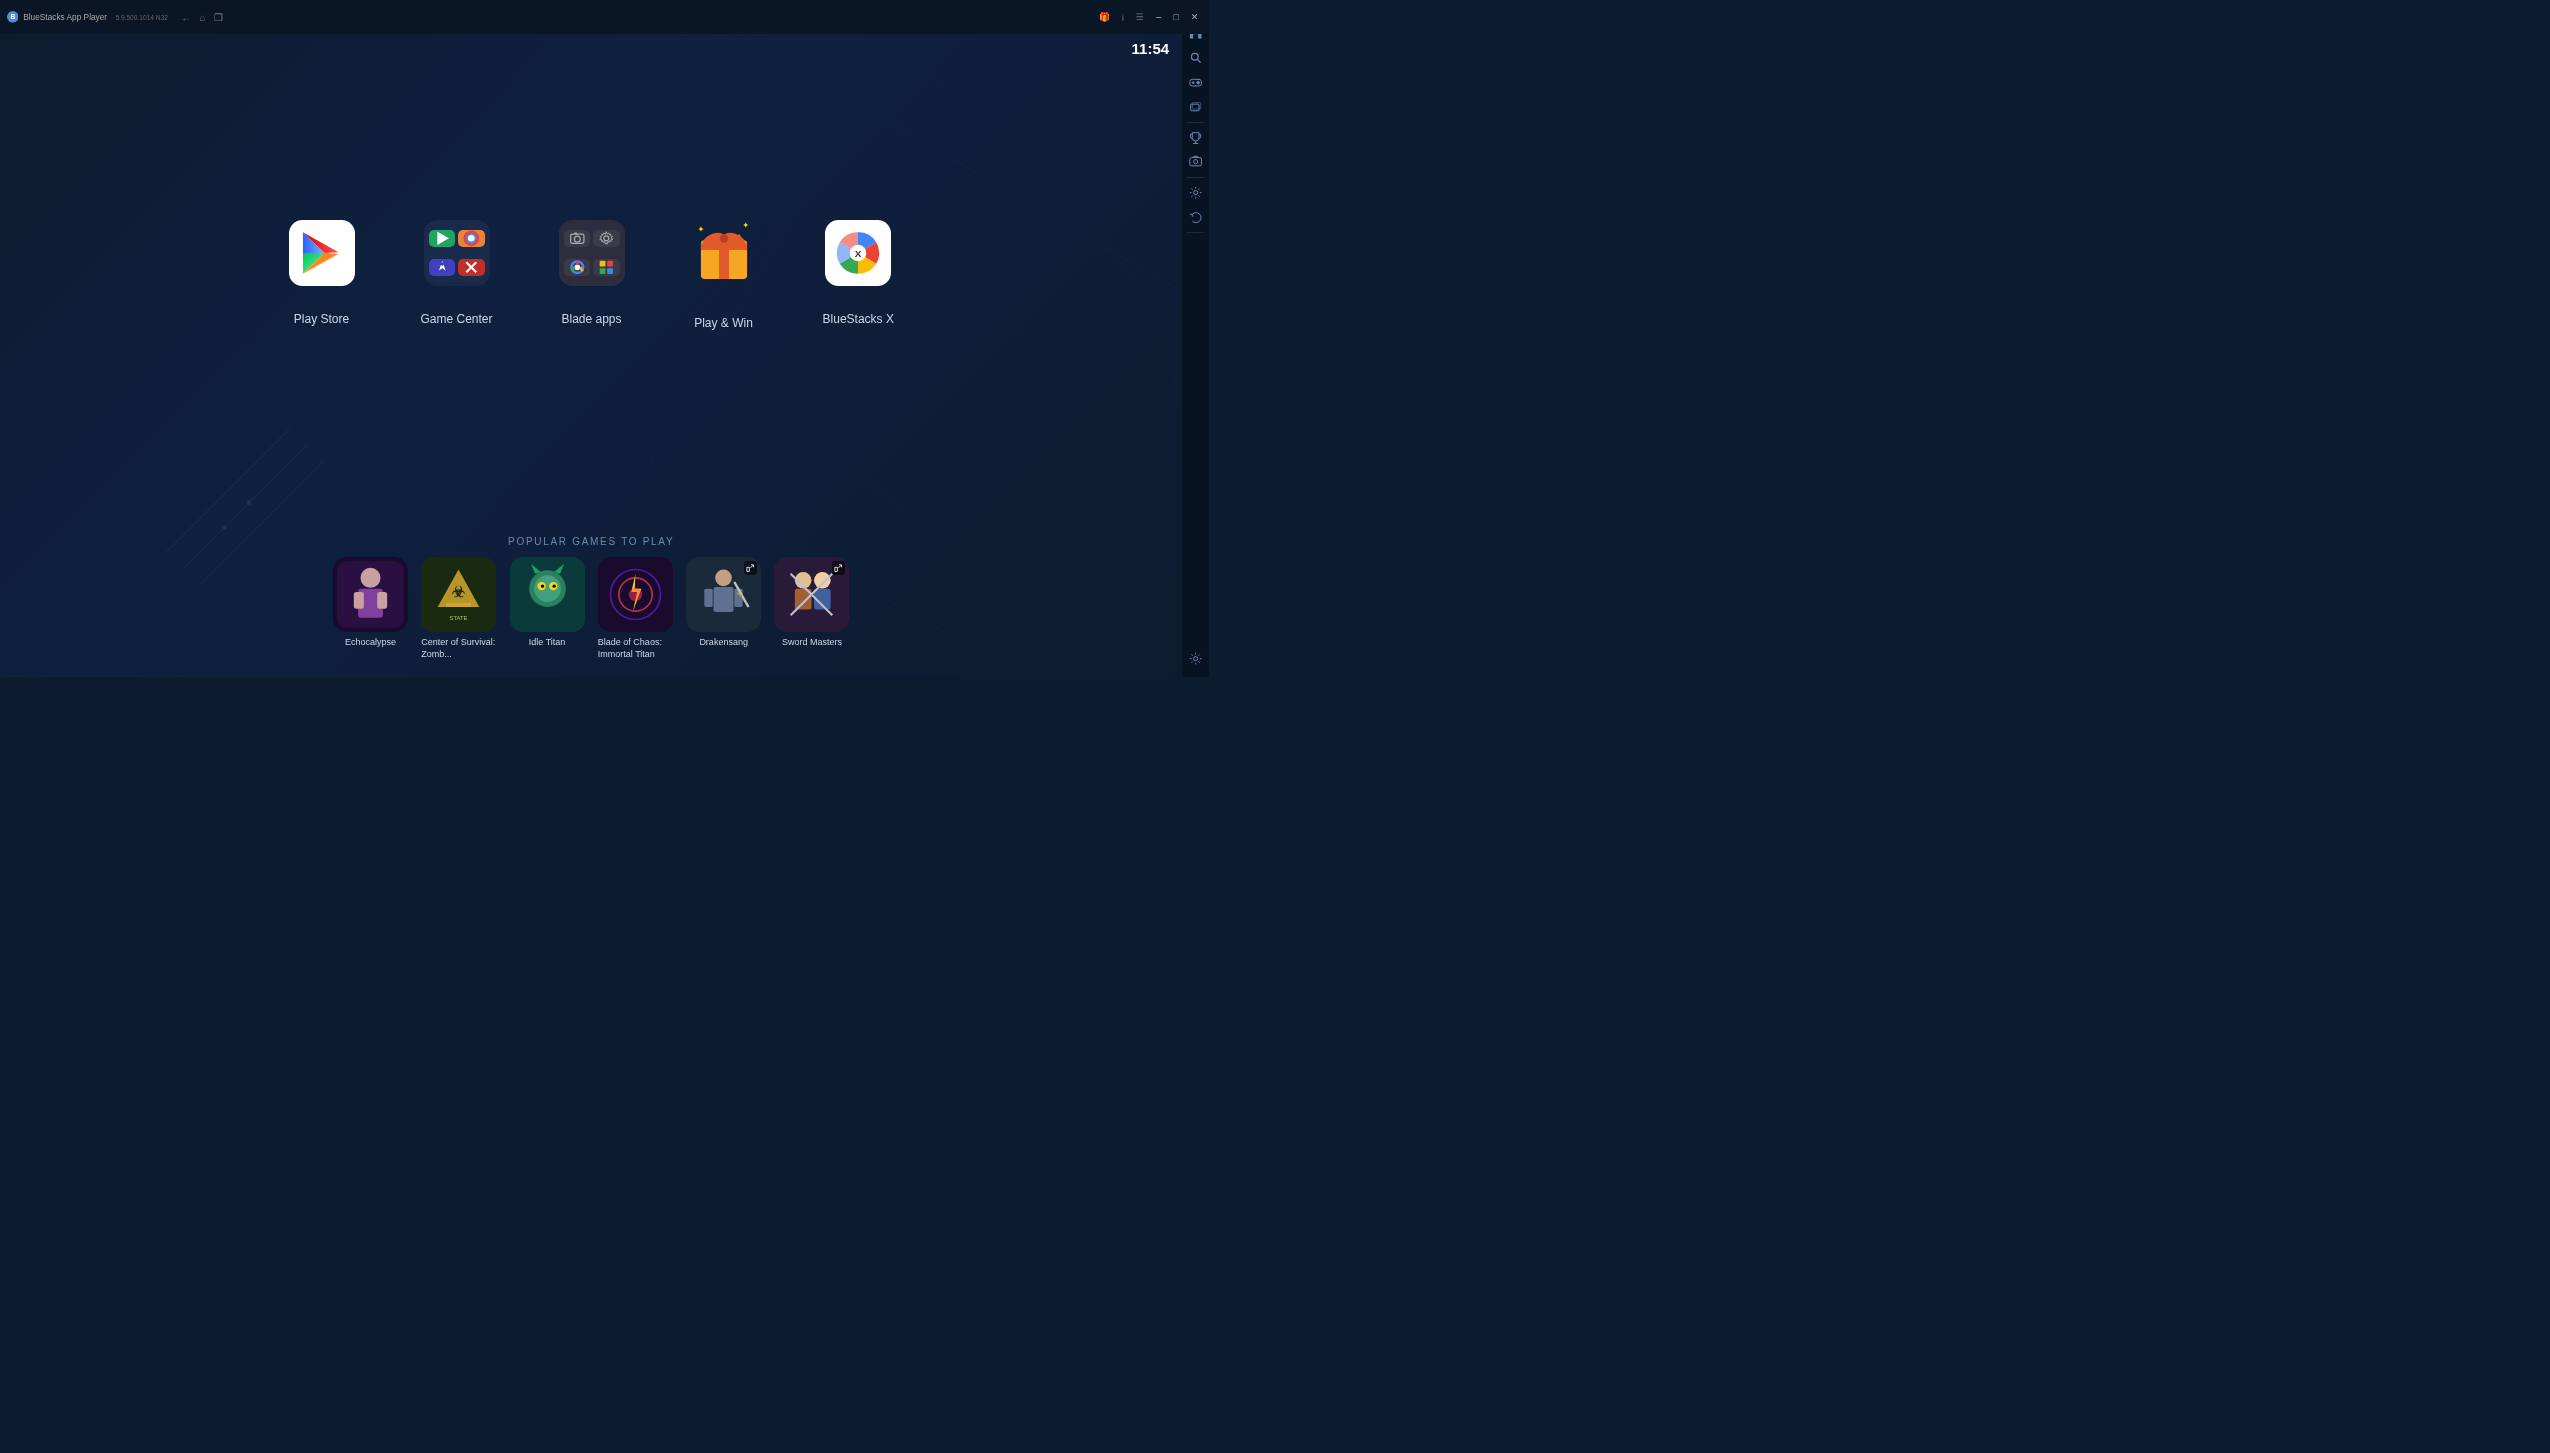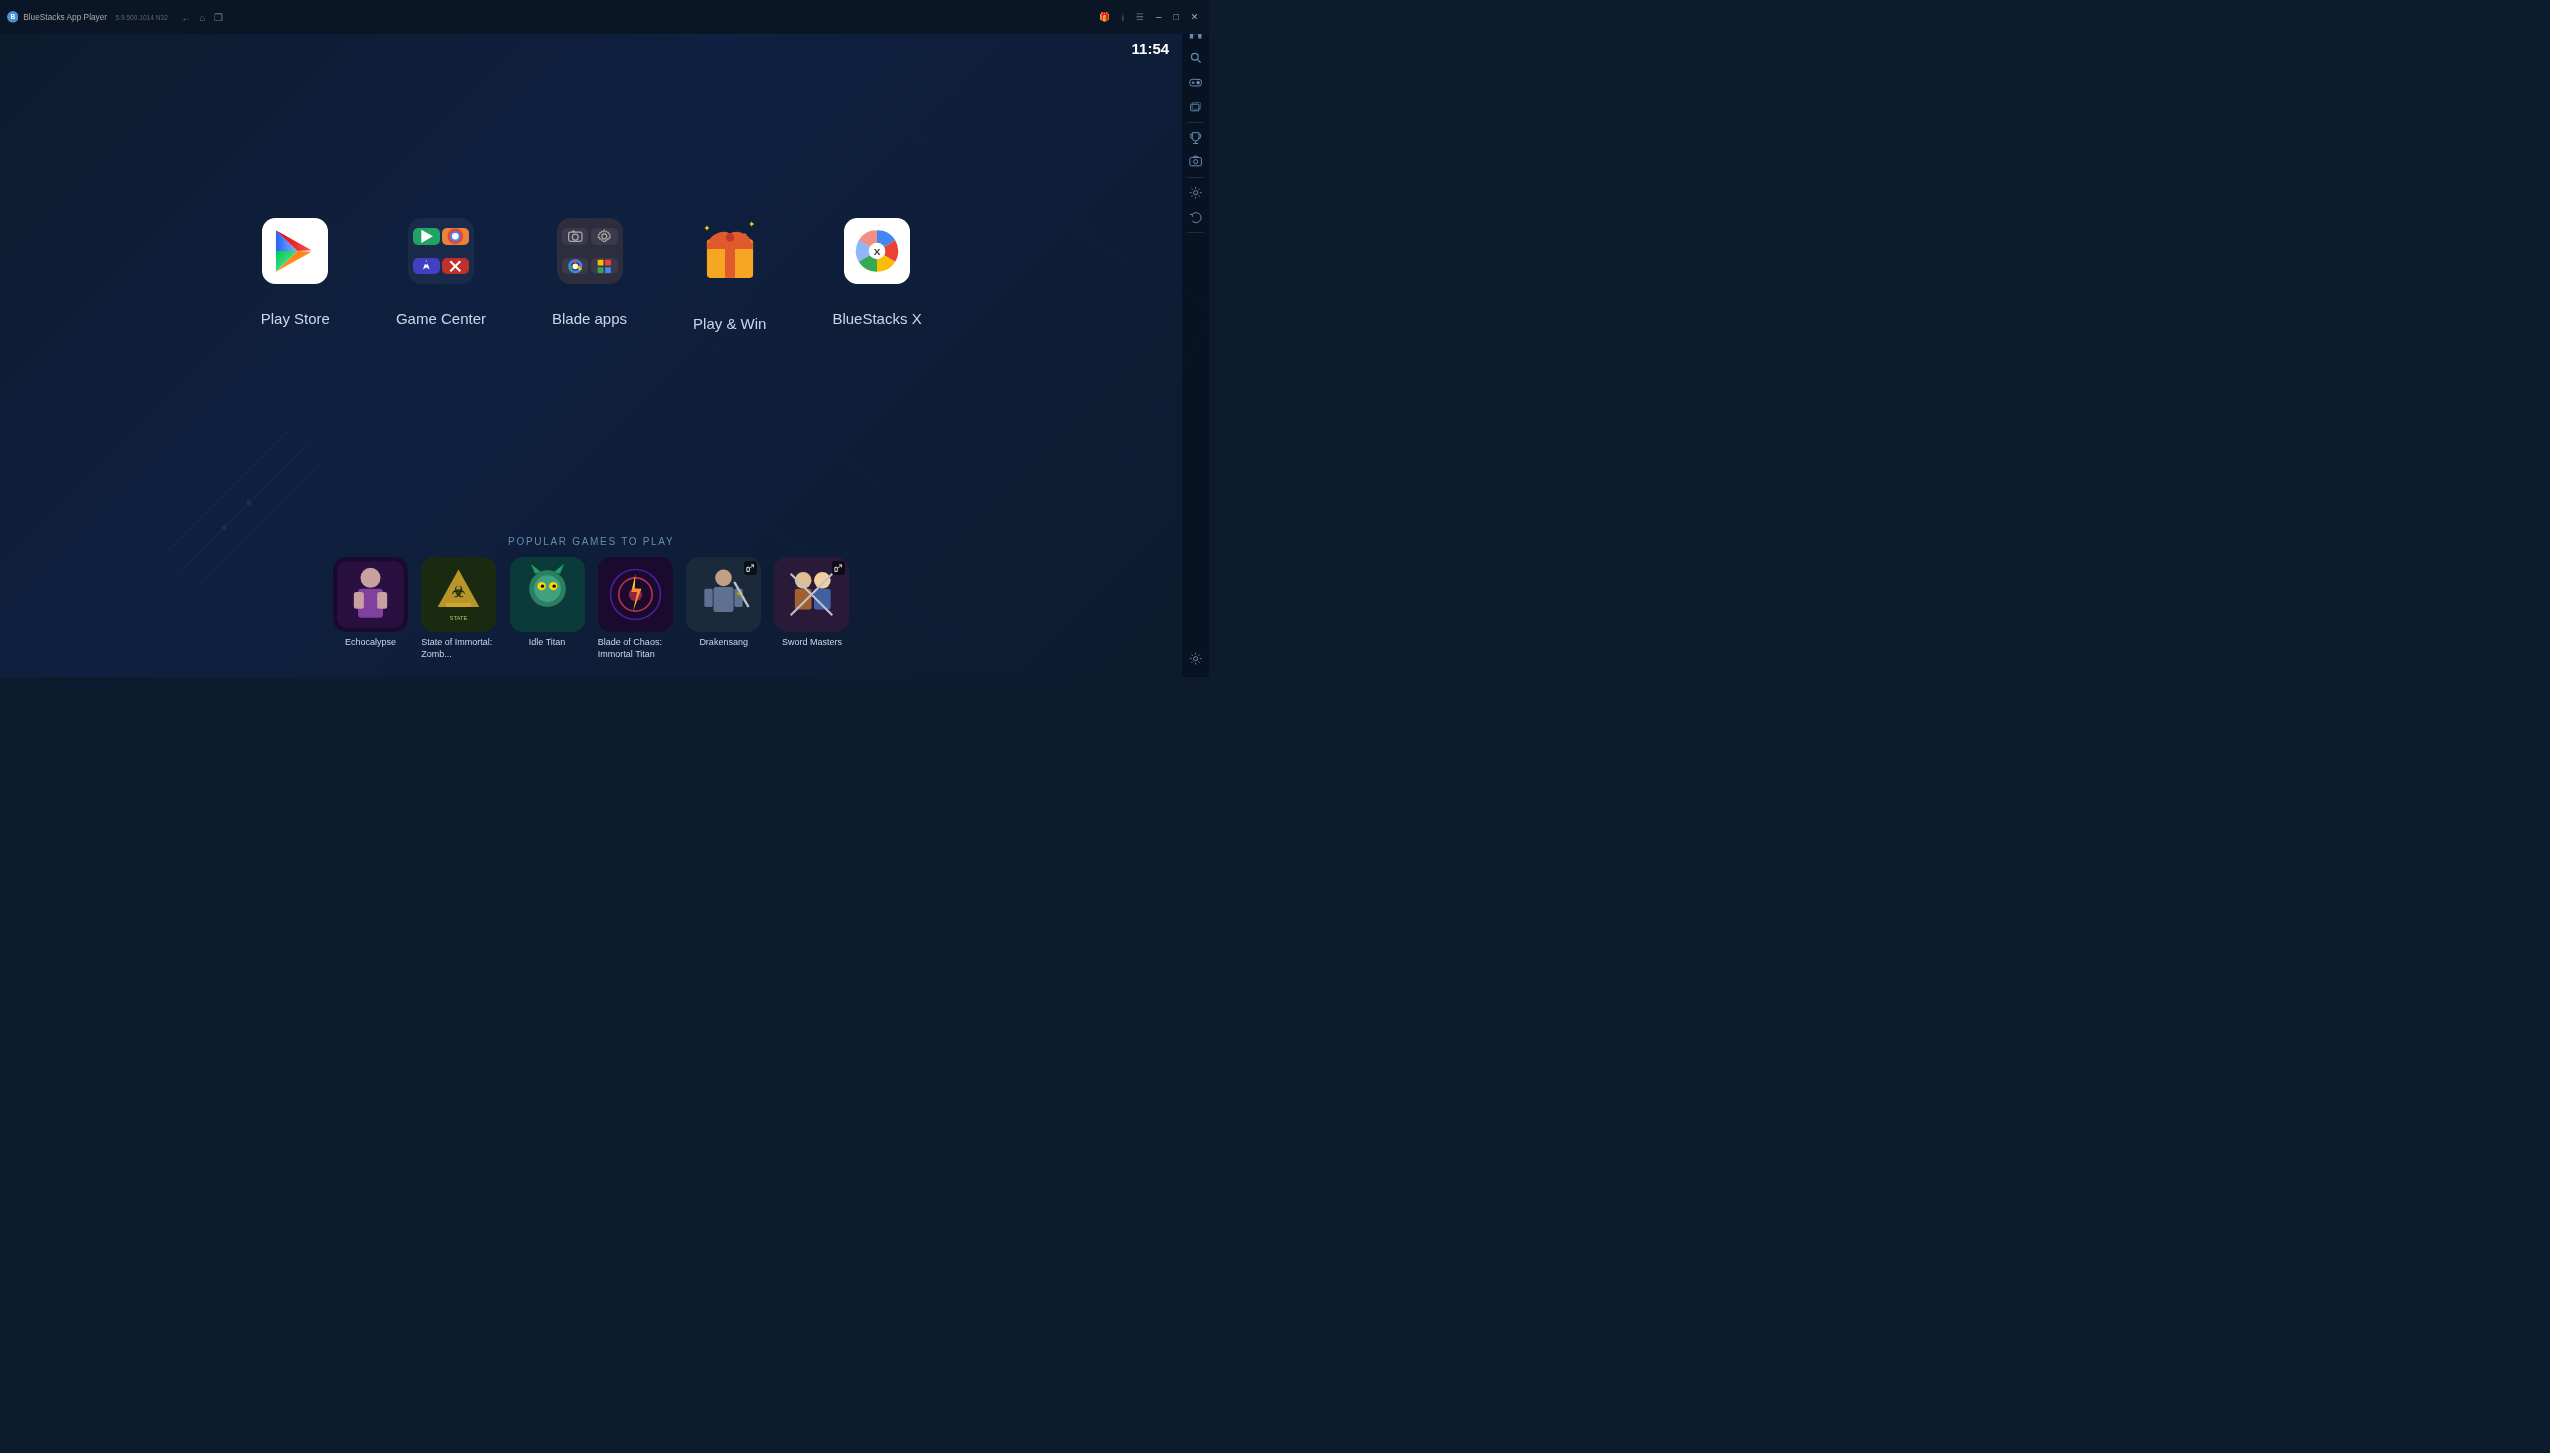--- a/index.html
+++ b/index.html
@@ -156,21 +156,21 @@
       height: 66px;
       border-radius: 13.3px;
       display: flex;
       align-items: center;
       justify-content: center;
       position: relative;
       overflow: hidden;
     }
 
     .app-label {
-      font-size: 15px;
+      font-size: 12px;
       color: #ccd6e8;
       text-align: left;
       white-space: nowrap;
       margin-top: 16px;
     }
 
     
     .play-store-icon {
       background: #fff;
     }
@@ -532,21 +532,21 @@
         <div class="game-thumb game-state">
           <svg width="75" height="75" viewBox="0 0 90 90">
             <rect width="90" height="90" fill="#1a2a10" rx="14"></rect>
 
             <polygon points="45,15 70,60 20,60" fill="#e0b030" opacity="0.8"></polygon>
             <rect x="30" y="55" width="30" height="5" fill="#e0b030" opacity="0.6"></rect>
             <text x="45" y="48" text-anchor="middle" font-size="18" fill="#1a2a10" font-weight="bold">☣</text>
             <text x="45" y="75" text-anchor="middle" font-size="7" fill="#a0c060">STATE</text>
           </svg>
         </div>
-        <span class="game-label">State of Immortal: Zomb...</span>
+        <span class="game-label">Center of Survival: Zomb...</span>
       </div>
 
       <div class="game-item">
         <div class="game-thumb game-idle">
           <svg width="75" height="75" viewBox="0 0 90 90">
             <rect width="90" height="90" fill="#0a3a3a" rx="14"></rect>
 
             <circle cx="45" cy="38" r="22" fill="#2a8060"></circle>
             <circle cx="45" cy="38" r="16" fill="#40a080"></circle>
 

